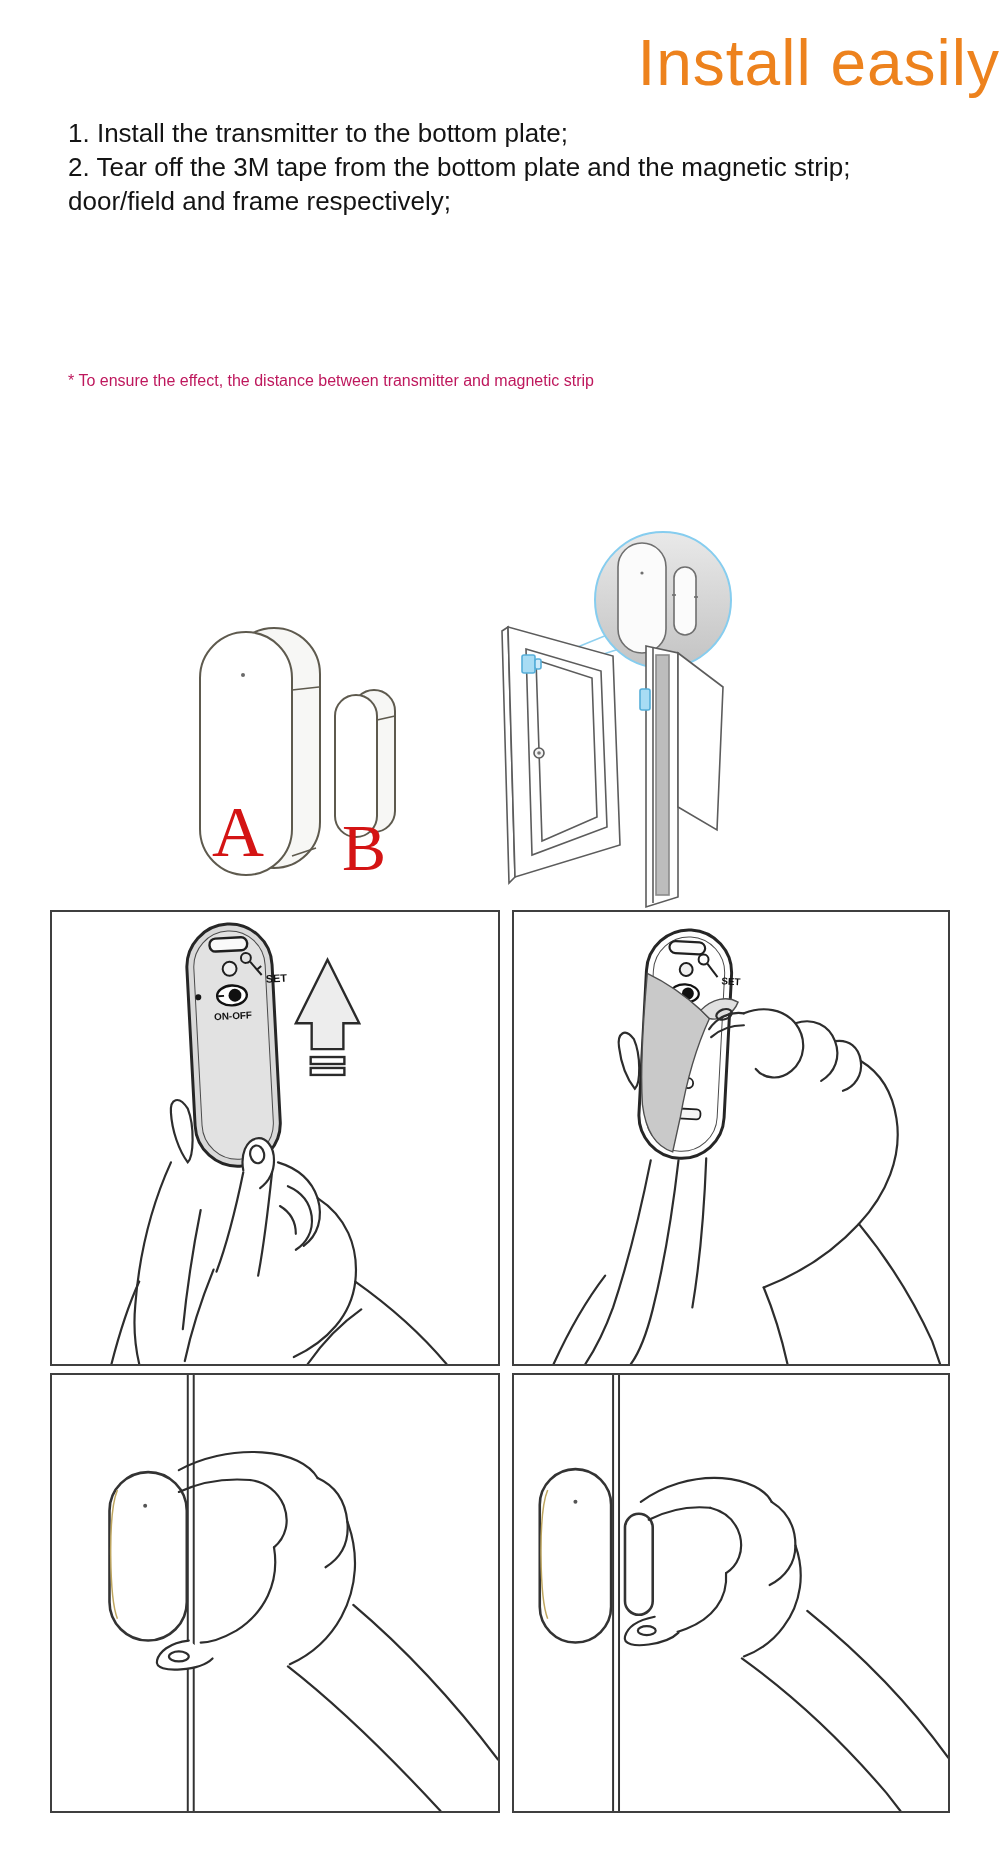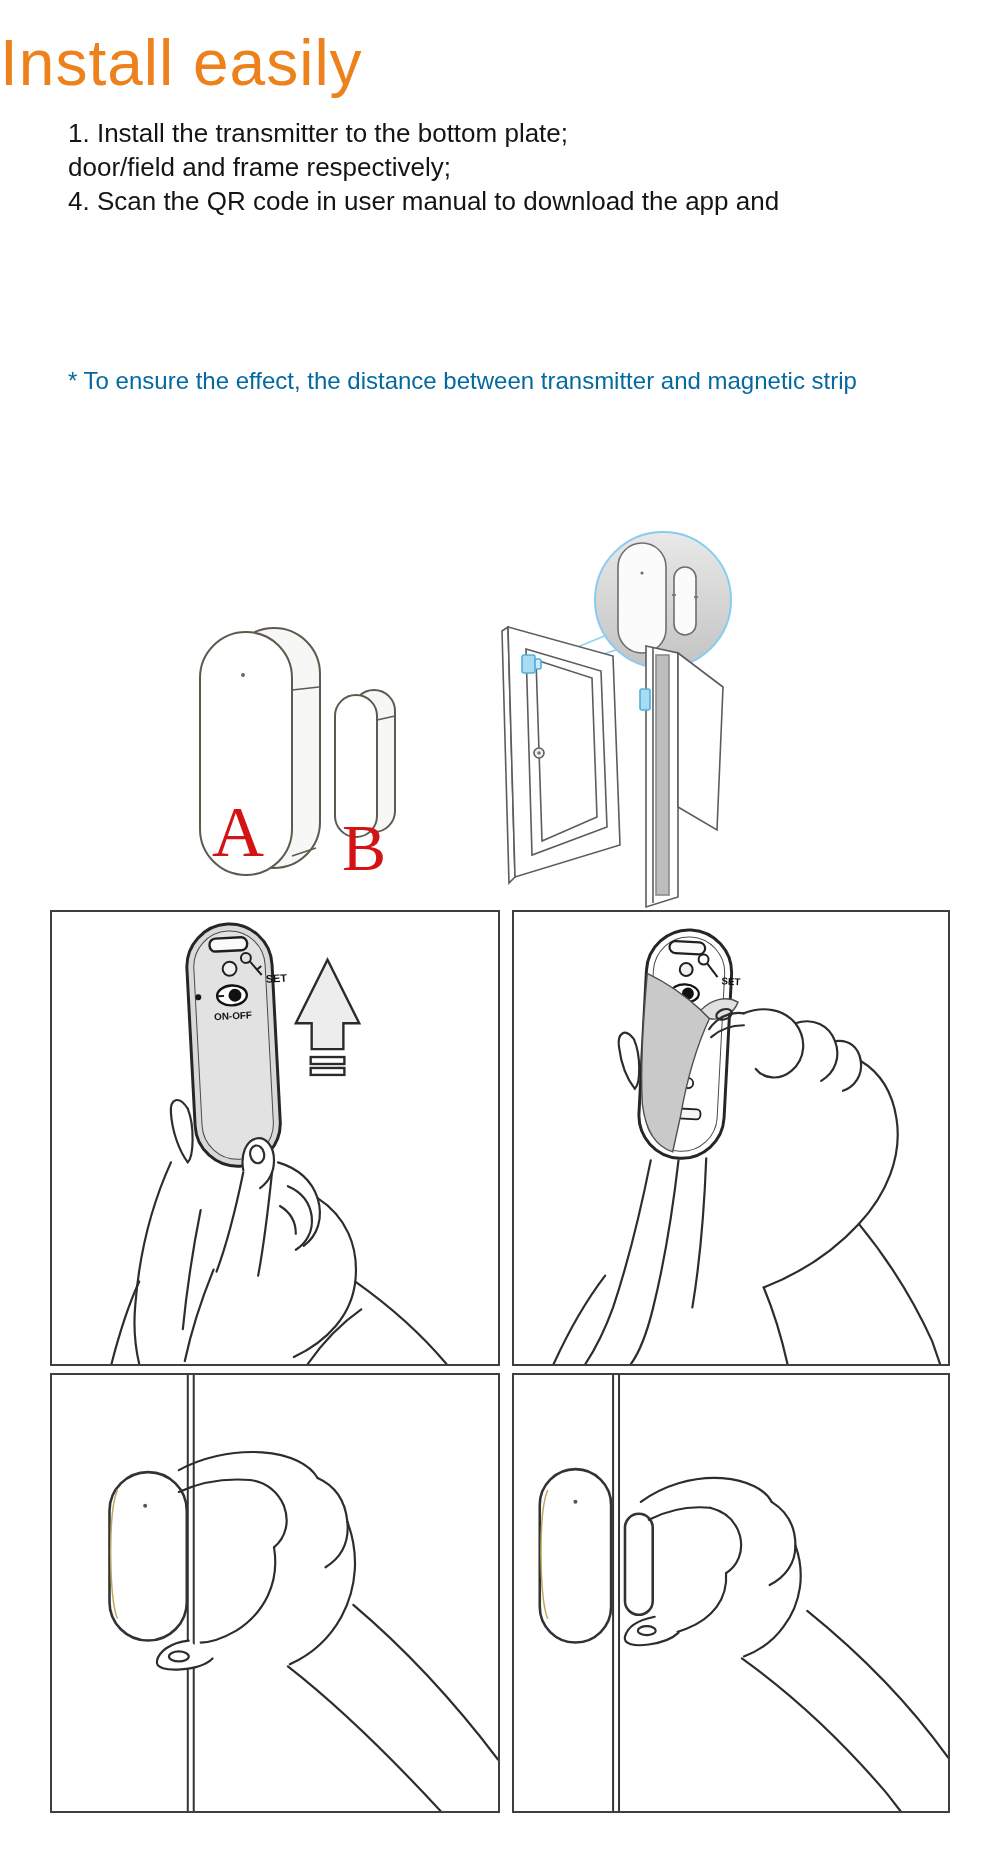--- a/index.html
+++ b/index.html
@@ -1,41 +1,41 @@
 <!DOCTYPE html>
 <html><head>
 <meta charset="utf-8">
 <style>
   html,body{margin:0;padding:0;background:#ffffff;}
   .page{position:relative;width:1000px;height:1858px;background:#fff;
         font-family:"Liberation Sans",sans-serif;overflow:hidden;}
-  .title{position:absolute;top:26px;left:0;width:100%;margin:0;text-align:left;
+  .title{position:absolute;top:26px;left:0;width:100%;margin:0;text-align:right;
          font-size:64px;font-weight:400;letter-spacing:1px;color:#ed821d;}
   .steps{position:absolute;left:68px;top:116px;width:900px;
          font-size:26px;line-height:34px;color:#141414;}
   .steps .line{white-space:nowrap;}
   .note{position:absolute;left:68px;top:362px;width:900px;
-        font-size:24px;line-height:37px;color:#0369a1;}
+        font-size:16px;line-height:37px;color:#be185d;}
   .fig{position:absolute;}
   .panel{position:absolute;border:2px solid #3f3f3f;background:#fff;box-sizing:border-box;}
   .panel svg,.fig svg{display:block;width:100%;height:100%;}
   text.partlabel{font-family:"Liberation Serif",serif;fill:#d41414;}
   text.devlabel{font-family:"Liberation Sans",sans-serif;fill:#111;font-weight:bold;}
 </style>
 </head>
 <body>
 
 <div class="page">
 
   <h1 class="title">Install easily</h1>
 
   <div class="steps">
     <div class="line">1. Install the transmitter to the bottom plate;</div>
+    <div class="line">2. Tear off the 3M tape from the bottom plate and the magnetic strip;</div>
     <div class="line">door/field and frame respectively;</div>
-    <div class="line">4. Scan the QR code in user manual to download the app and</div>
   </div>
 
   <div class="note">
     <div class="line">* To ensure the effect, the distance between transmitter and magnetic strip</div>
   </div>
 
   <div class="fig" style="left:140px;top:598px;width:330px;height:310px;">
     <svg viewBox="0 0 330 310">
       <g stroke="#5e5a4e" stroke-width="2" fill="#ffffff">
         <rect x="88" y="30" width="92" height="240" rx="46" fill="#f7f7f5"></rect>

